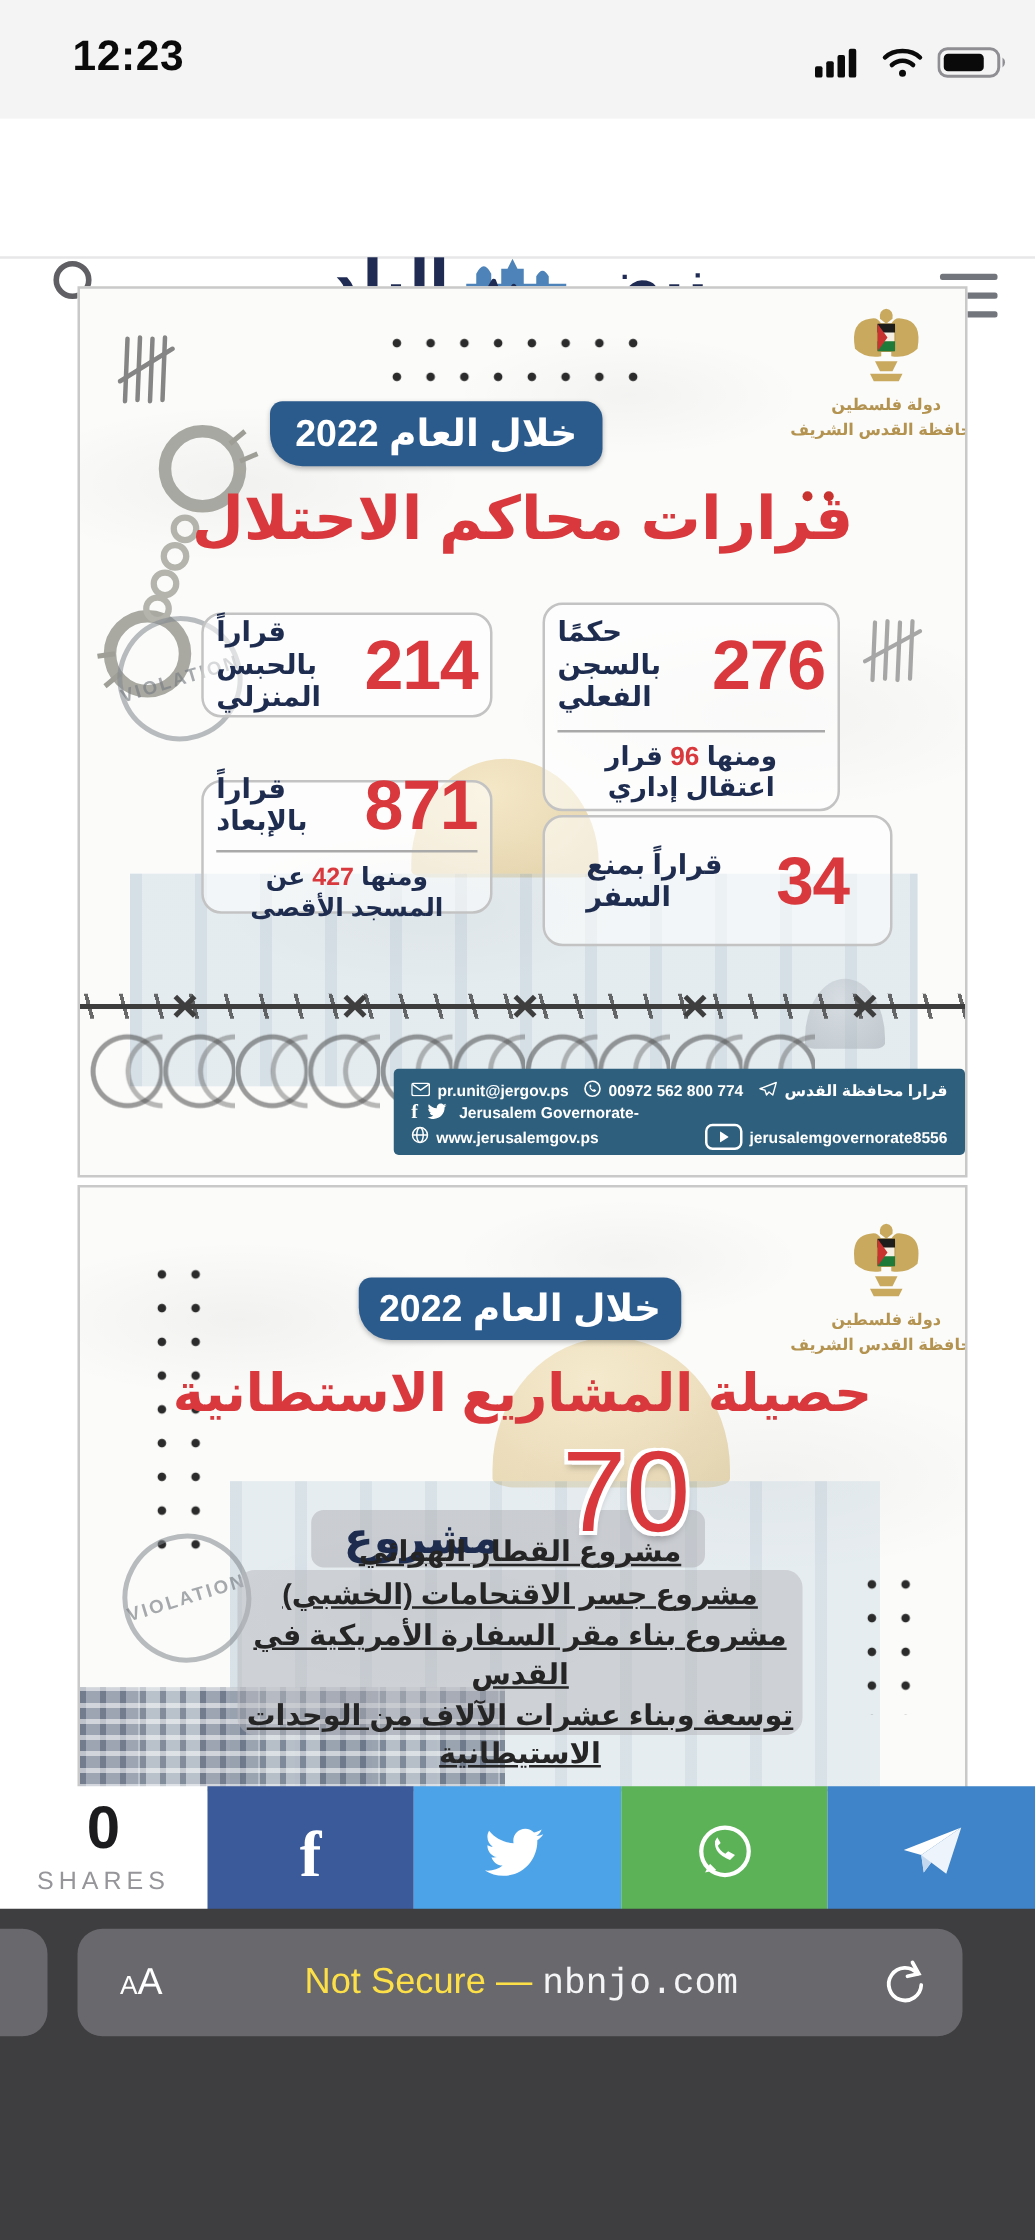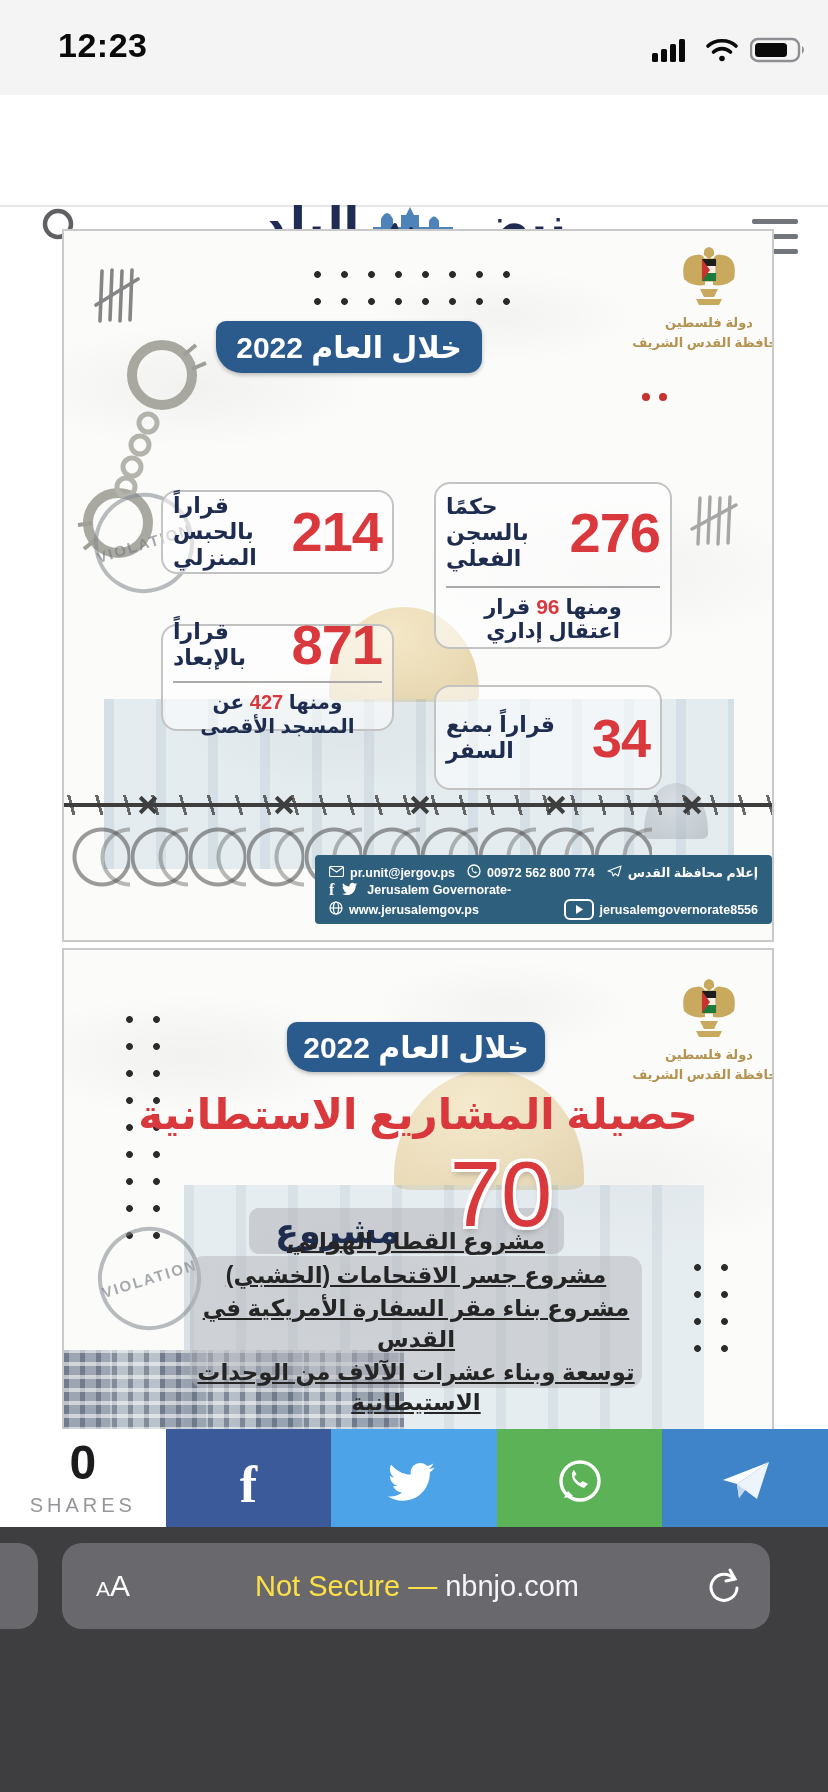--- a/index.html
+++ b/index.html
@@ -102,21 +102,21 @@
   #share-fb .f{color:#fff;font-size:52px;font-weight:800;font-family:"Liberation Serif","DejaVu Serif",serif;}
 
   
   #safari{left:0;top:1527px;width:828px;height:265px;background:#3e3e40;}
   #tabpill-left{left:-34px;top:16px;width:72px;height:86px;border-radius:20px;background:#69696d;}
   #url-pill{left:62px;top:16px;width:708px;height:86px;border-radius:20px;background:#69696d;
             display:flex;align-items:center;}
   #reader-btn{margin-left:34px;color:#fff;display:flex;align-items:baseline;}
   #reader-btn .a1{font-size:21px;} #reader-btn .a2{font-size:30px;}
   #url-text{flex:1;text-align:center;font-size:29px;}
-  #url-text .sec{color:#fde047;} #url-text .dom{color:#f5f5f7;}
+  #url-text .sec{color:#fde047;} #url-text .dom{color:#f5f5f7;font-family:Liberation Mono, monospace;}
   #reload-btn{margin-right:26px;width:40px;height:40px;}
 </style>
 </head>
 <body>
 
 <div id="screen">
 
   <div id="status-bar" class="abs">
     <div id="clock" class="abs">12:23</div>
     <div id="sb-icons" class="abs">
@@ -239,20 +239,21 @@
           <path d="M24 14 l8 11 -8 11 Z" fill="#c8332f"></path>
           <path d="M22 44 h18 l-4 8 h-10 Z" fill="#c8a95e"></path>
           <path d="M18 54 h26 l-3 6 h-20 Z" fill="#c8a95e"></path>
         </svg>
       </span>
       <div class="org">دولة فلسطين</div>
       <div class="org">محافظة القدس الشريف</div>
     </div>
 
     <div class="badge abs" style="left:152px;top:90px;width:266px;height:52px;" dir="rtl">خلال العام 2022</div>
+    <div class="big-title abs" style="left:60px;top:156px;width:588px;font-size:48px;" dir="rtl">قرارات محاكم الاحتلال</div>
 
     <div class="stat-box abs" style="left:97px;top:259px;width:233px;height:84px;">
       <div class="stat-row">
         <div class="stat-label" dir="rtl">قراراً بالحبس المنزلي</div>
         <div class="stat-value">214</div>
       </div>
     </div>
 
     <div class="stat-box abs" style="left:370px;top:251px;width:238px;height:167px;">
       <div class="stat-row" style="flex:1;">
@@ -271,21 +272,21 @@
         <div class="stat-label" dir="rtl">قراراً بالإبعاد</div>
         <div class="stat-value">871</div>
       </div>
       <div class="stat-note" style="font-size:20px;">
         <span>ومنها</span>
         <span class="red">427</span>
         <span>عن المسجد الأقصى</span>
       </div>
     </div>
 
-    <div class="stat-box abs" style="left:370px;top:421px;width:228px;height:105px;margin-top:33px;">
+    <div class="stat-box abs" style="left:370px;top:421px;width:280px;height:105px;">
       <div class="stat-row">
         <div class="stat-label" dir="rtl" style="max-width:140px;">قراراً بمنع السفر</div>
         <div class="stat-value" style="font-size:54px;">34</div>
       </div>
     </div>
 
     <div class="wire abs" style="left:-4px;top:564px;width:716px;height:20px;">
       <span class="barb" style="left:12%;"></span>
         <span class="barb" style="left:31%;"></span>
       <span class="barb" style="left:50%;"></span>
@@ -313,21 +314,21 @@
               </svg>
           </span>
           <span>00972 562 800 774</span>
         </span>
         <span class="igf-item">
           <span>
             <svg width="15" height="13" viewBox="0 0 15 13">
                 <path d="M14 1 L1 6 l4 1.2 L6.2 11 l2-2.4 3 2.4 Z" fill="none" stroke="#fff" stroke-width="1.1" stroke-linejoin="round"></path>
               </svg>
           </span>
-          <span dir="rtl">إعلام محافظة القدس</span>
+          <span dir="rtl">قرارا محافظة القدس</span>
         </span>
       </div>
       <div class="igf-row" style="gap:8px;">
         <span style="font-family:'Liberation Serif','DejaVu Serif',serif;font-size:16px;font-weight:800;">f</span>
         <span>
           <svg width="17" height="14" viewBox="0 0 512 420" fill="#fff">
               <path d="M459 66c-17 8-35 13-54 15 19-12 34-30 41-52-18 11-38 19-60 23C369 33 344 22 317 22c-52 0-94 42-94 94 0 7 1 15 2 21C147 133 78 96 32 39c-8 14-13 30-13 47 0 33 17 61 42 78-15 0-30-5-42-12v2c0 46 32 84 75 92-8 2-16 3-25 3-6 0-12 0-18-2 12 38 47 65 88 66-32 25-73 40-117 40-8 0-15 0-23-1 42 27 91 42 145 42 173 0 268-144 268-268v-12c19-13 35-30 47-48z"></path>
             </svg>
         </span>
         <span>Jerusalem Governorate-</span>

